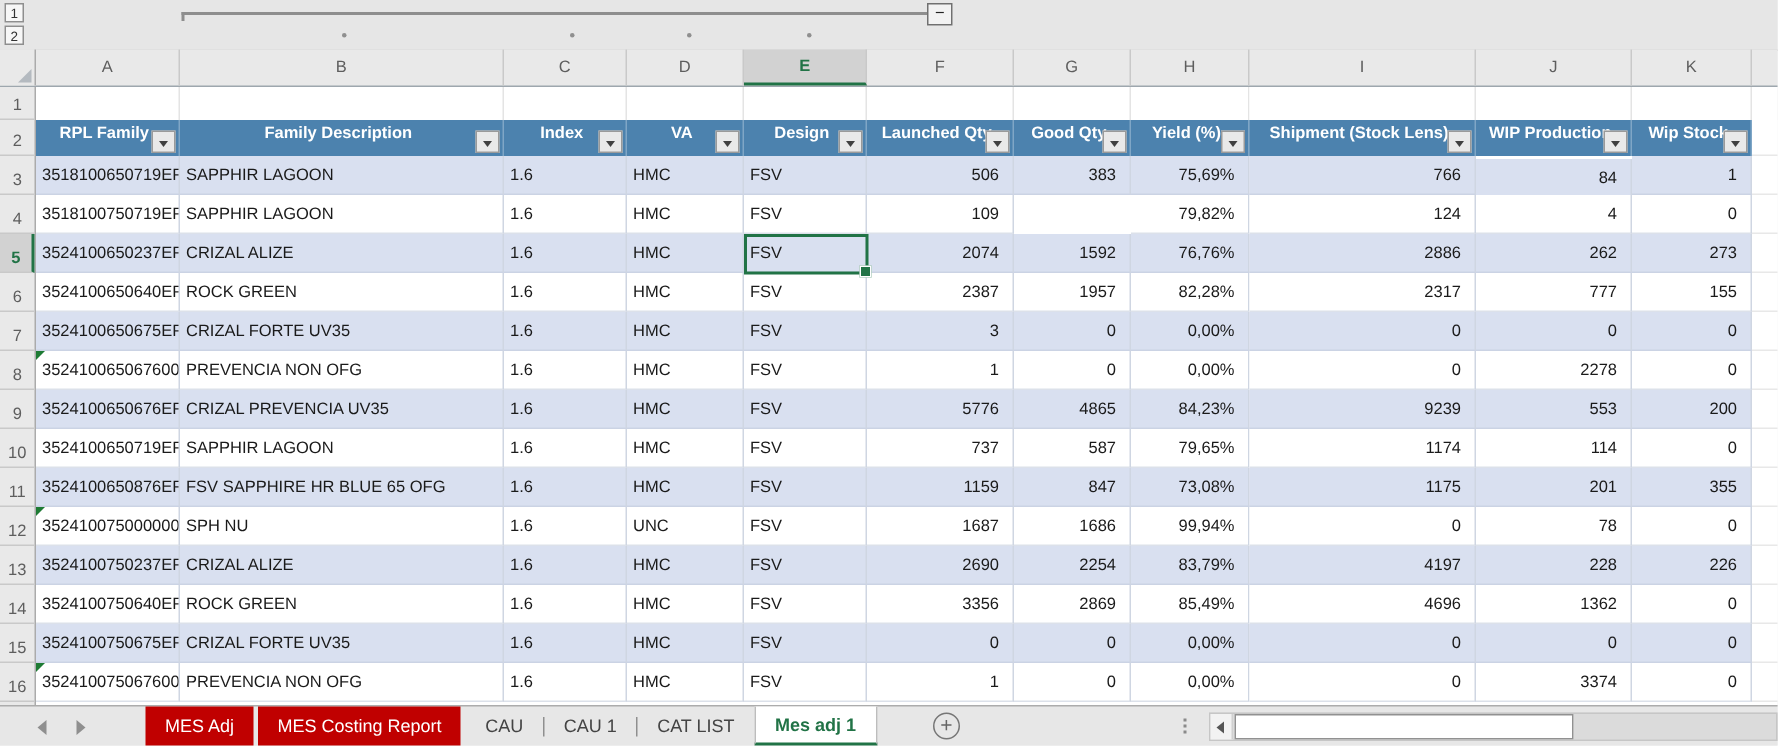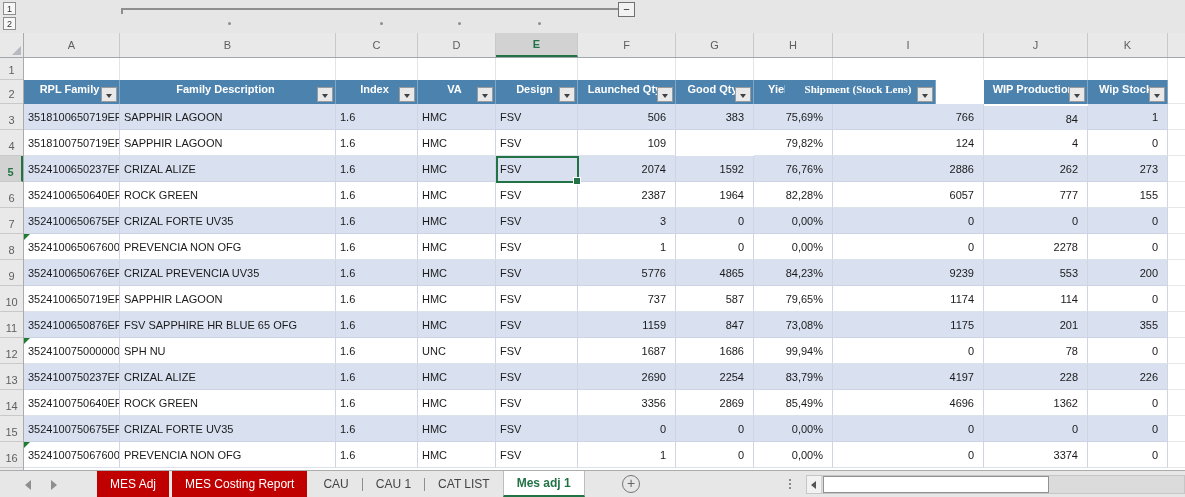--- a/index.html
+++ b/index.html
@@ -206,21 +206,21 @@
       <div class="filter-btn">
         <div class="filter-arrow"></div>
       </div>
     </div>
     <div class="thead" style="left: 730px; top: 22px; width: 79px; height: 24px;">
       <div class="tlabel">Yield (%)</div>
       <div class="filter-btn">
         <div class="filter-arrow"></div>
       </div>
     </div>
-    <div class="thead" style="left: 761px; top: 22px; width: 151px; height: 24px; font-family: Liberation Serif, serif;">
+    <div class="thead" style="left: 809px; top: 22px; width: 151px; height: 24px;">
       <div class="tlabel">Shipment (Stock Lens)</div>
       <div class="filter-btn">
         <div class="filter-arrow"></div>
       </div>
     </div>
     <div class="thead" style="left: 960px; top: 22px; width: 104px; height: 24px;">
       <div class="tlabel">WIP Production</div>
       <div class="filter-btn">
         <div class="filter-arrow"></div>
       </div>
@@ -267,23 +267,23 @@
     <div class="cell d band num" style="left: 809px; top: 98px; width: 151px; height: 26px;">2886</div>
     <div class="cell d band num" style="left: 960px; top: 98px; width: 104px; height: 26px;">262</div>
     <div class="cell d band num" style="left: 1064px; top: 98px; width: 80px; height: 26px;">273</div>
     <div class="cell fillc" style="left: 1144px; top: 98px; width: 17px; height: 26px;"></div>
     <div class="cell d" style="left: 0px; top: 124px; width: 96px; height: 26px;">3524100650640EF</div>
     <div class="cell d" style="left: 96px; top: 124px; width: 216px; height: 26px;">ROCK GREEN</div>
     <div class="cell d" style="left: 312px; top: 124px; width: 82px; height: 26px;">1.6</div>
     <div class="cell d" style="left: 394px; top: 124px; width: 78px; height: 26px;">HMC</div>
     <div class="cell d" style="left: 472px; top: 124px; width: 82px; height: 26px;">FSV</div>
     <div class="cell d num" style="left: 554px; top: 124px; width: 98px; height: 26px;">2387</div>
-    <div class="cell d num" style="left: 652px; top: 124px; width: 78px; height: 26px;">1964</div>
+    <div class="cell d num" style="left: 652px; top: 124px; width: 78px; height: 26px;">1957</div>
     <div class="cell d num" style="left: 730px; top: 124px; width: 79px; height: 26px;">82,28%</div>
-    <div class="cell d num" style="left: 809px; top: 124px; width: 151px; height: 26px;">6057</div>
+    <div class="cell d num" style="left: 809px; top: 124px; width: 151px; height: 26px;">2317</div>
     <div class="cell d num" style="left: 960px; top: 124px; width: 104px; height: 26px;">777</div>
     <div class="cell d num" style="left: 1064px; top: 124px; width: 80px; height: 26px;">155</div>
     <div class="cell fillc" style="left: 1144px; top: 124px; width: 17px; height: 26px;"></div>
     <div class="cell d band" style="left: 0px; top: 150px; width: 96px; height: 26px;">3524100650675EF</div>
     <div class="cell d band" style="left: 96px; top: 150px; width: 216px; height: 26px;">CRIZAL FORTE UV35</div>
     <div class="cell d band" style="left: 312px; top: 150px; width: 82px; height: 26px;">1.6</div>
     <div class="cell d band" style="left: 394px; top: 150px; width: 78px; height: 26px;">HMC</div>
     <div class="cell d band" style="left: 472px; top: 150px; width: 82px; height: 26px;">FSV</div>
     <div class="cell d band num" style="left: 554px; top: 150px; width: 98px; height: 26px;">3</div>
     <div class="cell d band num" style="left: 652px; top: 150px; width: 78px; height: 26px;">0</div>

